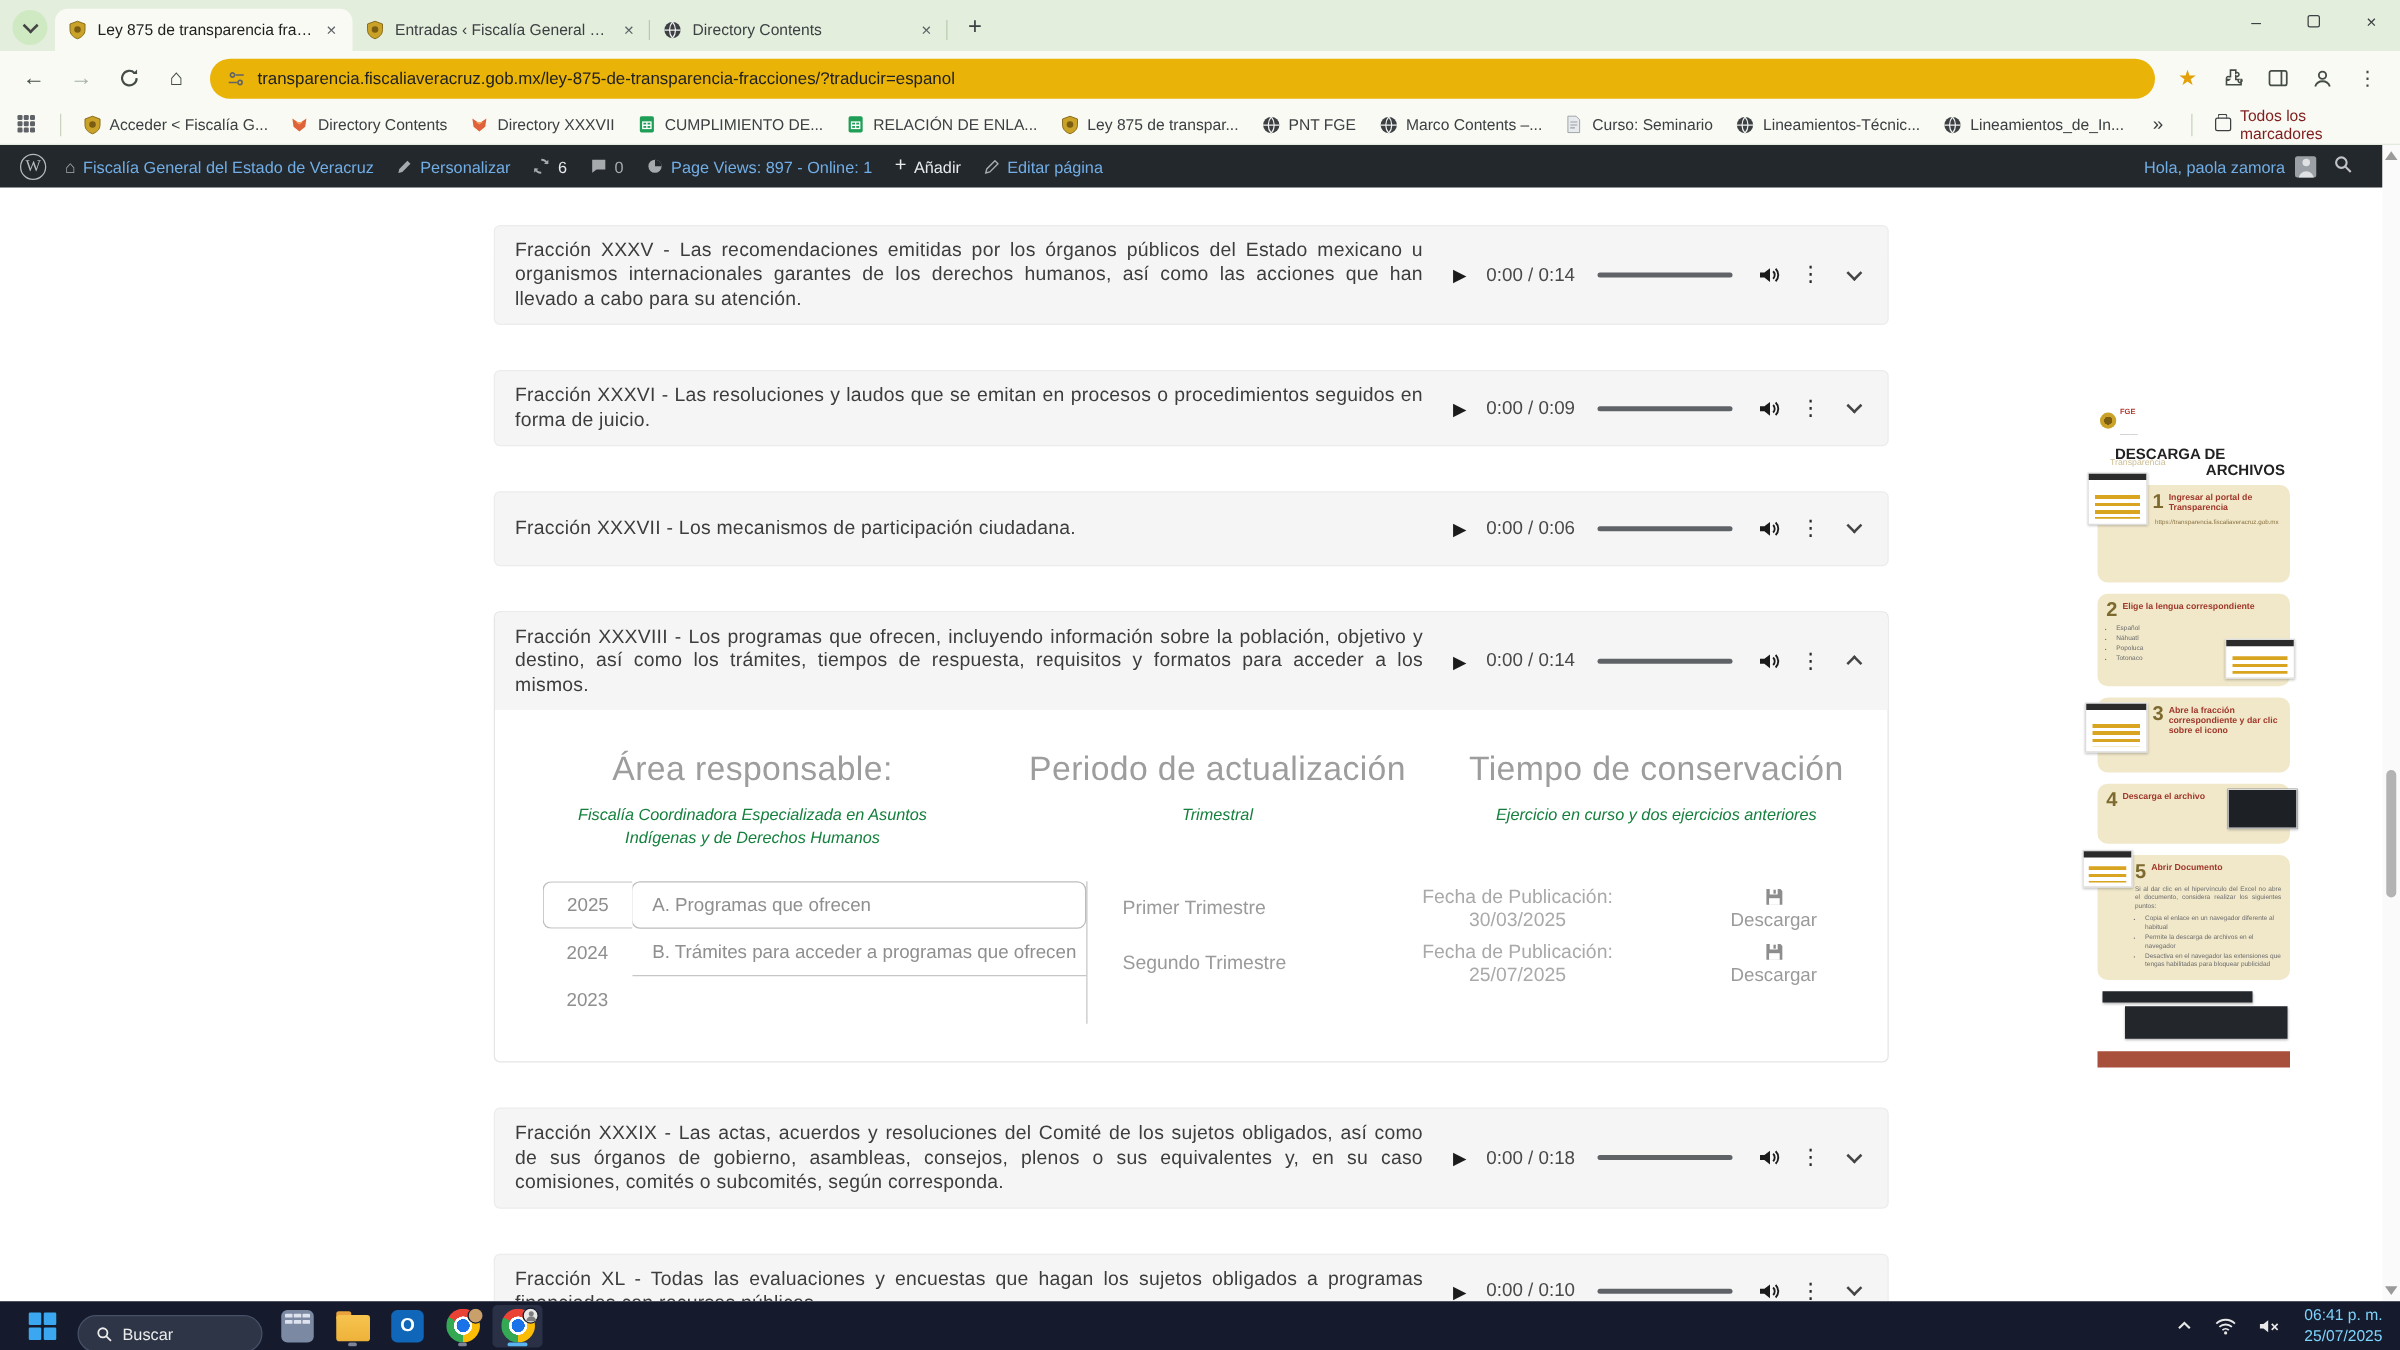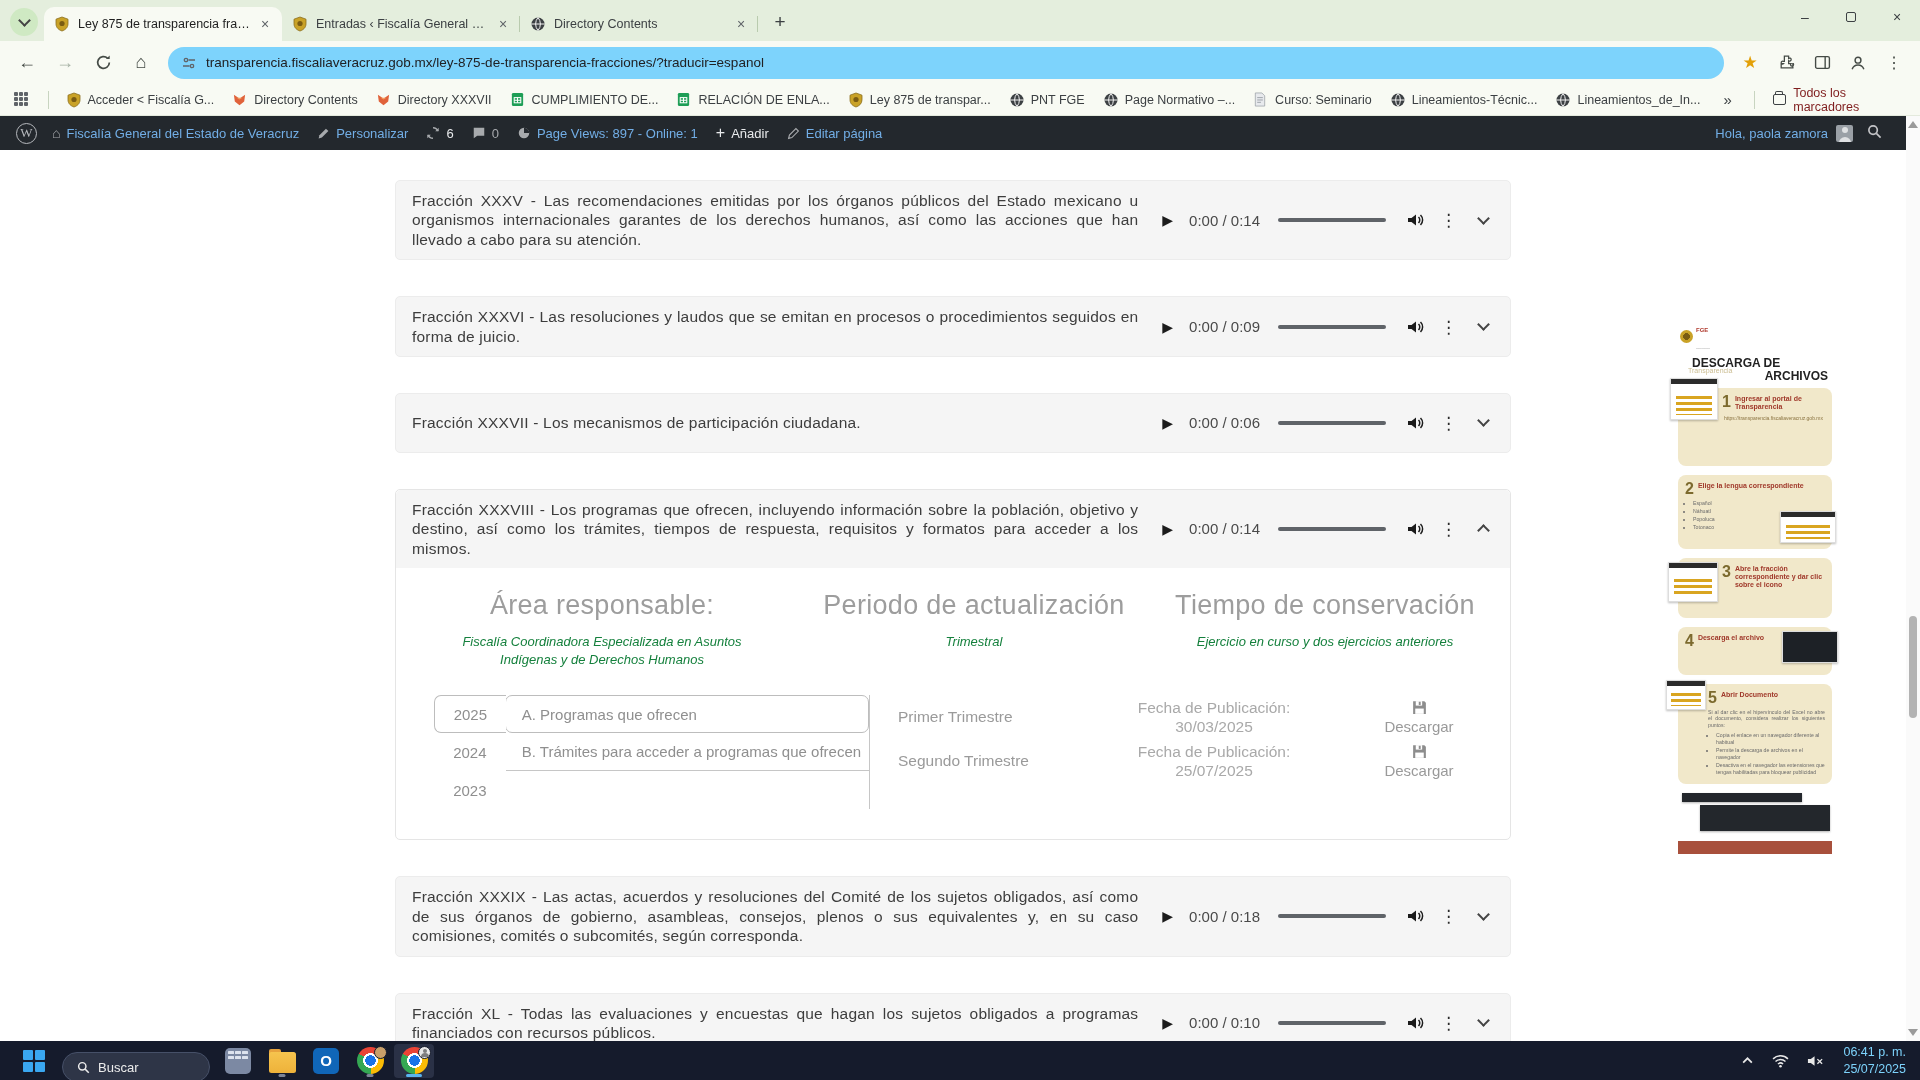--- a/index.html
+++ b/index.html
@@ -18,21 +18,21 @@
   .tab .t-title { flex:1; font-size:12.5px; white-space:nowrap; overflow:hidden; text-overflow:ellipsis; }
   .tab .t-close { width:18px; height:18px; border-radius:50%; display:flex; align-items:center; justify-content:center; font-size:14px; color:#5f6368; margin-left:6px; }
   .newtab { width:28px; height:28px; margin:0 0 5px 8px; border-radius:50%; display:flex; align-items:center; justify-content:center; font-size:19px; color:#3c4043; }
   #wincontrols { position:absolute; right:0; top:0; height:34px; display:flex; }
   #wincontrols .wc { width:46px; height:34px; display:flex; align-items:center; justify-content:center; font-size:14px; color:#3c4043; }
   #wincontrols .wc .sq { width:10px; height:10px; border:1.4px solid #3c4043; border-radius:2px; }
 
   #toolbar { position:absolute; top:41px; left:0; right:0; height:43px; background:#f8faf3; display:flex; align-items:center; padding:0 8px; }
   .navbtn { width:34px; height:34px; border-radius:50%; display:flex; align-items:center; justify-content:center; font-size:18px; color:#454b46; margin:0 2px; }
   .navbtn.disabled { color:#a7b2a5; }
-  #urlbox { flex:1; height:32px; background:#7dd3fc; border-radius:16px; margin:0 8px; display:flex; align-items:center; padding:0 14px;text-align:right; }
+  #urlbox { flex:1; height:32px; background:#eab308; border-radius:16px; margin:0 8px; display:flex; align-items:center; padding:0 14px;text-align:right; }
   #urlbox .tune { margin-right:10px; display:flex; }
   #urltext { font-size:13.5px; color:#202124; }
   .tbicons { display:flex; align-items:center; }
   .tbicon { width:32px; height:32px; display:flex; align-items:center; justify-content:center; margin:0 2px; }
   .star-gold { color:#e3a008; font-size:17px; }
 
   #bookmarksbar { position:absolute; top:84px; left:0; right:0; height:32px; background:#f8faf3; display:flex; align-items:center; padding:0 10px; border-bottom:1px solid #e4eadd; }
   .appsgrid { width:16px; height:16px; margin:0 10px 0 4px; display:grid; grid-template-columns:repeat(3,4px); grid-template-rows:repeat(3,4px); gap:1px; }
   .appsgrid i { background:#5f6368; border-radius:1px; }
   .bm-sep { width:1px; height:18px; background:#c8d4c0; margin:0 8px; }
@@ -68,21 +68,21 @@
   .play { font-size:14px; color:#1b1b1b; margin-right:16px; }
   .ptime { font-size:15px; color:#4a4a4a; white-space:nowrap; margin-right:18px; }
   .pbar { width:108px; height:4px; background:#5f6368; border-radius:2px; margin-right:20px; }
   .vol { display:flex; margin-right:14px; }
   .kebab { font-size:17px; color:#2a2a2a; letter-spacing:0; margin-right:4px; font-family:"DejaVu Sans",sans-serif; }
   .sec-chev { margin-left:auto; padding-left:18px; display:flex; align-items:center; }
   .section.expanded { background:#fff; border:1px solid #e5e5e5; }
   .section.expanded .sec-head { background:#f5f5f5; border-radius:5px 5px 0 0; }
 
   .detail { padding:22px 20px 30px 20px; }
-  .d-heads { display:grid; grid-template-columns:372px 372px 330px; }
+  .d-heads { display:grid; grid-template-columns:372px 372px 330px;margin-top:10px; }
   .d-col { text-align:center; }
   .d-h { font-size:27px; color:#9d9d9d; letter-spacing:0.3px; }
   .d-v { font-size:13px; color:#15803d; margin-top:12px; line-height:1.4; padding:0 28px;font-style:italic; }
   .d-body { display:flex; margin-top:26px; padding-left:18px; }
   .years { width:78px; }
   .year { height:38px; display:flex; align-items:center; justify-content:center; font-size:15px; color:#8f8f8f; }
   .year.sel { border:1px solid #bdbdbd; border-right:none; border-radius:7px 0 0 7px; background:#fff; position:relative; z-index:2; }
   .items { width:396px; border-right:1px solid #c6c6c6; }
   .item { height:38px; display:flex; align-items:center; padding-left:16px; font-size:15px; color:#8f8f8f; }
   .item.sel { border:1px solid #bdbdbd; border-radius:7px; margin-left:-1px; }
@@ -321,21 +321,21 @@
           </span>
           <span>PNT FGE</span>
         </div>
         <div class="bm">
           <span class="bmi">
             <svg width="16" height="16" viewBox="0 0 16 16">
               <circle cx="8" cy="8" r="6.5" fill="#3c4043"></circle>
               <path d="M1.5 8h13M8 1.5a10 10 0 0 1 0 13M8 1.5a10 10 0 0 0 0 13" fill="none" stroke="#f1f1f1" stroke-width="1"></path>
             </svg>
           </span>
-          <span>Page Normativo –...</span>
+          <span>Marco Contents –...</span>
         </div>
         <div class="bm">
           <span class="bmi">
             <svg width="14" height="15" viewBox="0 0 14 16">
               <path d="M2 1h7l3 3v11H2z" fill="#e8eaed" stroke="#9aa0a6" stroke-width="0.8"></path>
               <path d="M4 6h6M4 8.5h6M4 11h4" stroke="#9aa0a6" stroke-width="1"></path>
             </svg>
           </span>
           <span>Curso: Seminario</span>
         </div>

